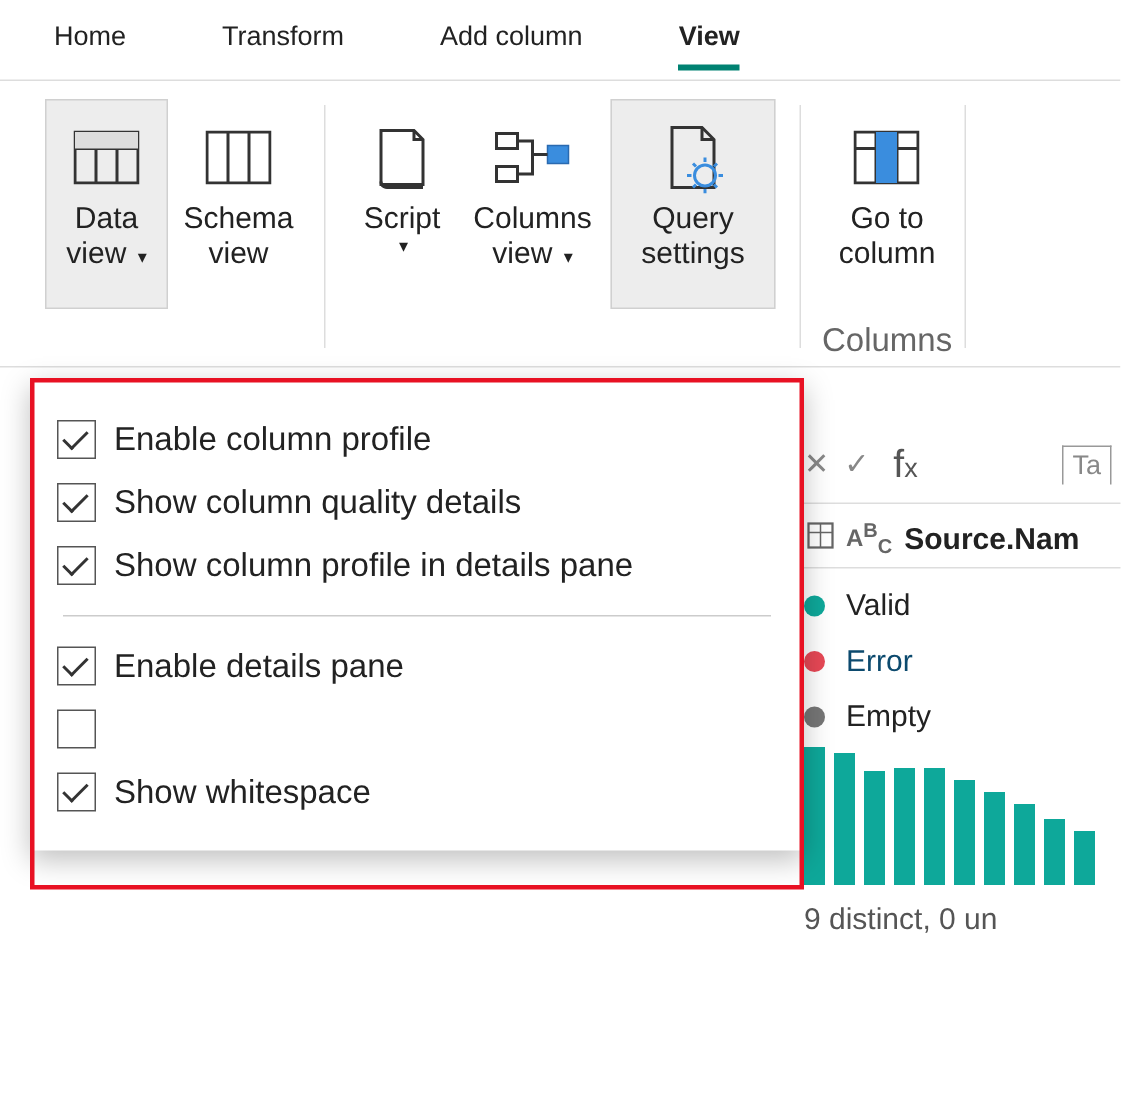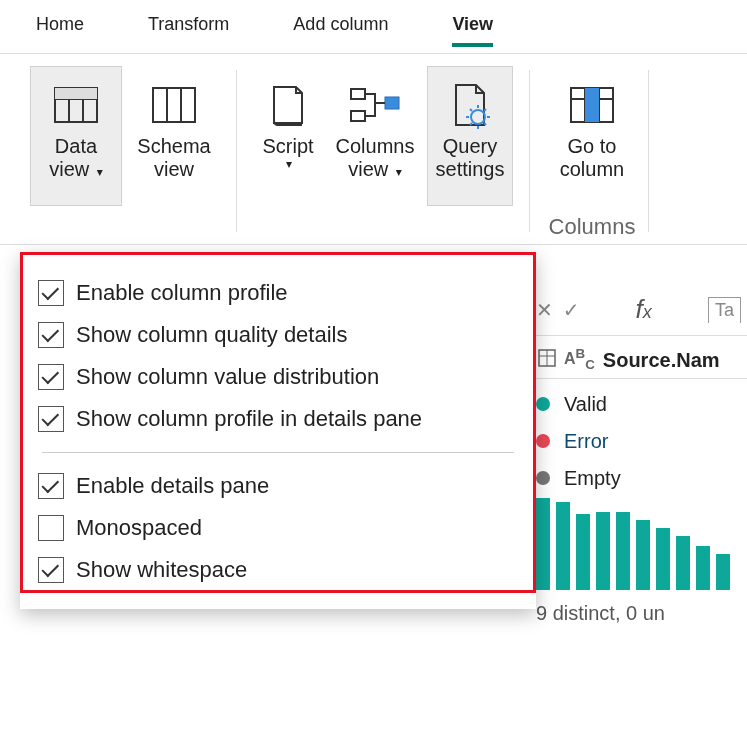--- a/index.html
+++ b/index.html
@@ -30,21 +30,21 @@
   padding: 8px 8px 4px 28px;
   border-bottom: 1px solid #ddd;
 }
 .ribbon-group { display: flex; flex-direction: column; align-items: center; }
 .ribbon-buttons { display: flex; gap: 6px; padding: 4px 2px; }
 .ribbon-btn {
   display: flex;
   flex-direction: column;
   align-items: center;
   justify-content: flex-start;
-  width: 92px;
+  width: 82px;
   height: 140px;
   padding-top: 8px;
   border: 1px solid transparent;
   cursor: pointer;
   font-size: 20px;
   line-height: 1.15;
   text-align: center;
 }
 .ribbon-btn.selected { background: #ededed; border-color: #d0d0d0; }
 .ribbon-btn .icon { display: flex; align-items: center; justify-content: center; height: 60px; }
@@ -106,21 +106,21 @@
   font-size: 20px;
 }
 .formula-row {
   display: flex;
   align-items: center;
   gap: 10px;
   padding: 4px 0 10px;
   border-bottom: 1px solid #ddd;
   color: #888;
 }
-.formula-row .fx { font-style: italic; font-size: 26px; color: #555; padding: 0 6px; margin-left: 40px; }
+.formula-row .fx { font-size: 26px; color: #555; padding: 0 6px; }
 .formula-row .tab-box { border: 1px solid #999; padding: 2px 6px; border-bottom: none; font-size: 18px; margin-left: auto; margin-right: 6px; }
 .col-header {
   display: flex; align-items: flex-end; gap: 8px;
   padding: 10px 2px 6px;
   border-bottom: 1px solid #ddd;
   font-weight: 600;
 }
 .stats { padding-top: 14px; display: flex; flex-direction: column; gap: 14px; }
 .stat-row { display: flex; align-items: center; gap: 14px; }
 .dot { width: 14px; height: 14px; border-radius: 50%; }
@@ -201,21 +201,21 @@
               <rect x="2" y="26" width="14" height="10" fill="none" stroke="#333" stroke-width="2"></rect>
               <rect x="36" y="12" width="14" height="12" fill="#3a8dde" stroke="#2a6ab0" stroke-width="1"></rect>
               <path d="M16 9h10v22H16 M26 18h10" fill="none" stroke="#333" stroke-width="2"></path>
             </svg>
         </span>
         <span class="lbl">
             <span>Columns</span>
             <span><span>view</span> <span class="chev">▾</span></span>
           </span>
       </div>
-      <div class="ribbon-btn selected" style="width:86px">
+      <div class="ribbon-btn selected" style="width:110px">
         <span class="icon">
           <svg width="44" height="48">
               <path d="M8 4h20l8 8v32H8z" fill="none" stroke="#333" stroke-width="2"></path>
               <path d="M28 4v8h8" fill="none" stroke="#333" stroke-width="2"></path>
               <circle cx="30" cy="36" r="7" fill="none" stroke="#3a8dde" stroke-width="2"></circle>
               <path d="M30 27v-3M30 48v-3M21 36h-3M42 36h-3M24 30l-2-2M36 42l2 2M24 42l-2 2M36 30l2-2" stroke="#3a8dde" stroke-width="2"></path>
             </svg>
         </span>
         <span class="lbl">
             <span>Query</span>
@@ -255,34 +255,29 @@
   <div class="menu-item">
     <span class="chk checked"></span>
     <span>Enable column profile</span>
   </div>
   <div class="menu-item">
     <span class="chk checked"></span>
     <span>Show column quality details</span>
   </div>
   <div class="menu-item">
     <span class="chk checked"></span>
-    <span>Show column value distribution</span>
-  </div>
-  <div class="menu-item">
-    <span class="chk checked"></span>
     <span>Show column profile in details pane</span>
   </div>
   <div class="menu-sep"></div>
   <div class="menu-item">
     <span class="chk checked"></span>
     <span>Enable details pane</span>
   </div>
   <div class="menu-item">
     <span class="chk"></span>
-    <span>Monospaced</span>
   </div>
   <div class="menu-item">
     <span class="chk checked"></span>
     <span>Show whitespace</span>
   </div>
 </div>
 <div class="highlight-box"></div>
 
 <div class="preview">
   <div class="formula-row">

